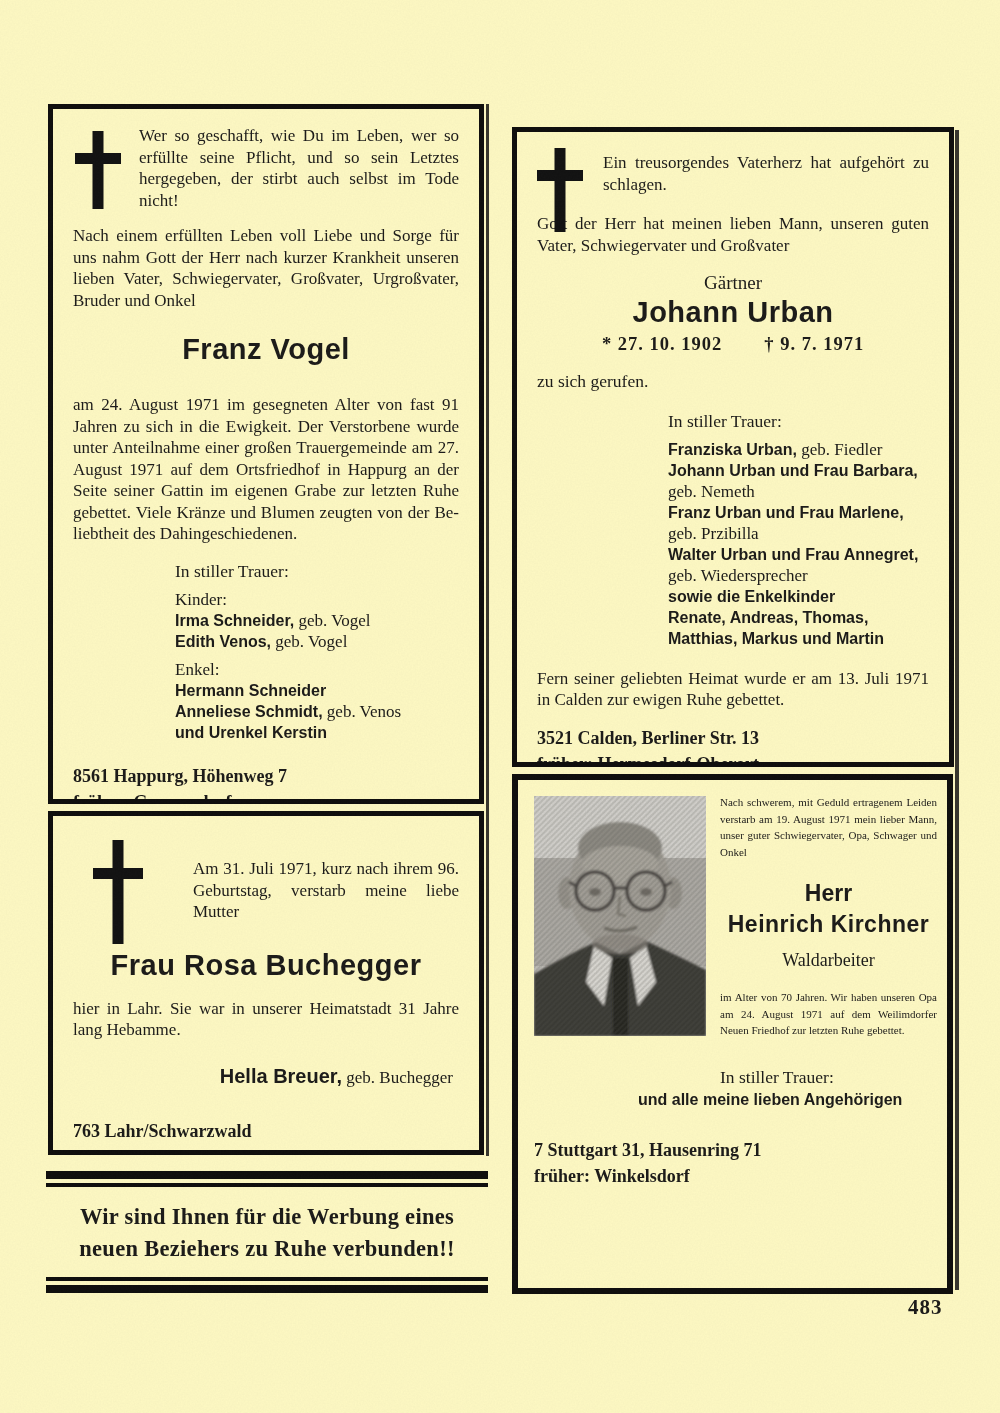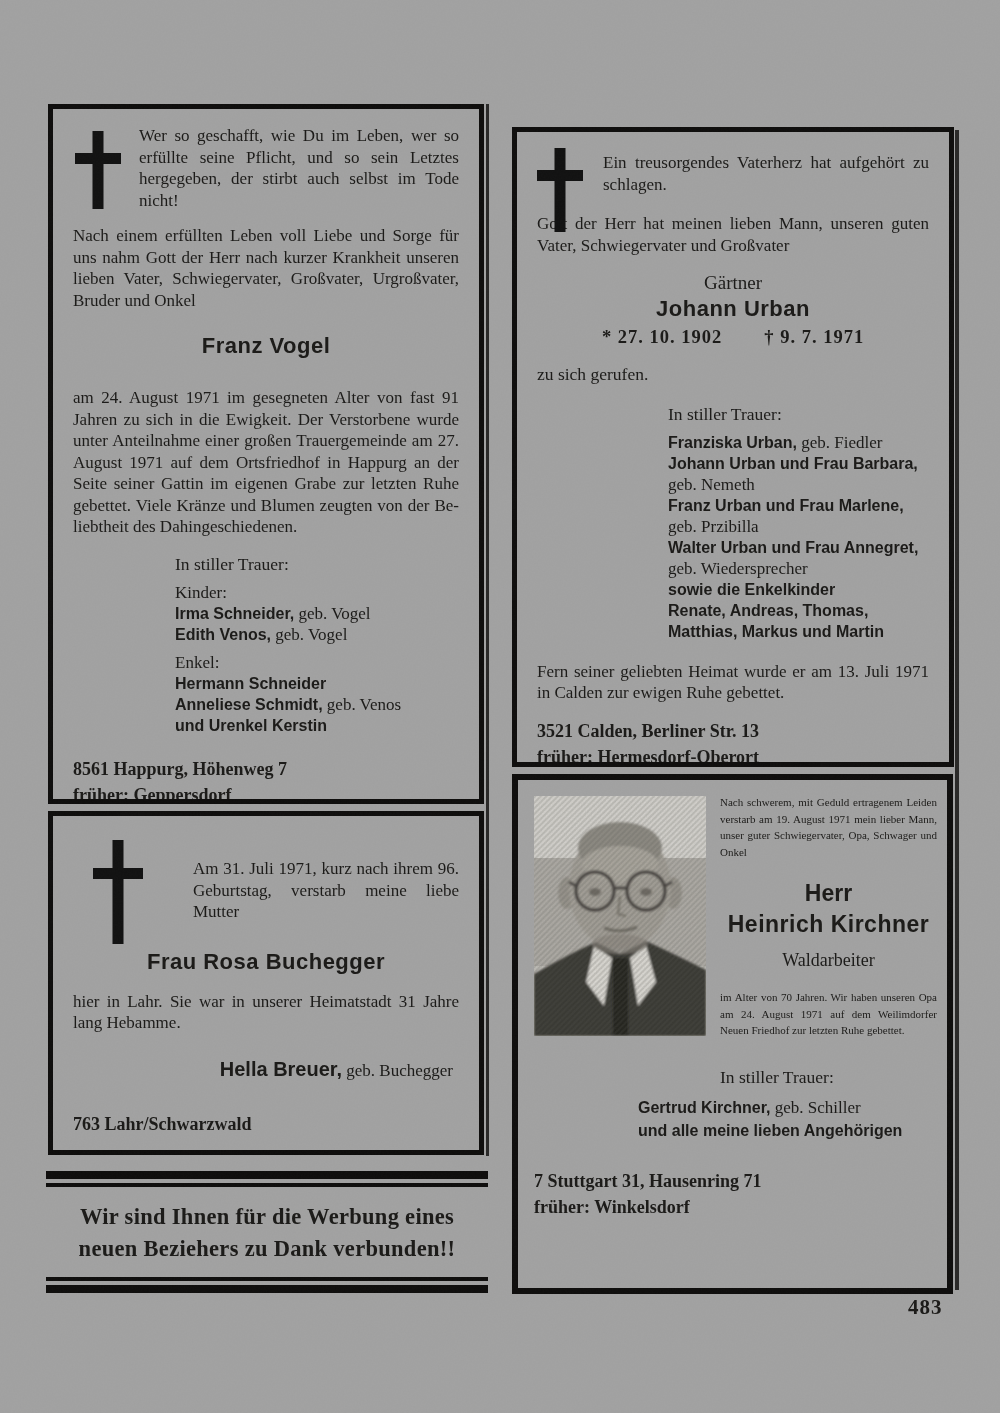--- a/index.html
+++ b/index.html
@@ -2,21 +2,21 @@
 <html><head>
 <meta charset="utf-8">
 <style>
   * { box-sizing: border-box; margin: 0; padding: 0; }
   html, body { background: #e9e8e4; }
   .page {
     position: relative;
     width: 1000px;
     height: 1413px;
     margin: 0 auto;
-    background: #a3a3a3;
+    background: #fef9c3;
     color: #1b1a18;
     font-family: "Liberation Serif", "DejaVu Serif", serif;
     overflow: hidden;
   }
 
   
   .notice {
     position: absolute;
     border: 5px solid #0e0d0c;
     padding: 8px 20px 12px 20px;
@@ -36,21 +36,21 @@
   #buchegger-notice .cross  { left: 40px; top: 24px; height: 104px; width: 50px; }
   #buchegger-notice .cross::after { top: 28px; }
 
   
   .epitaph { margin-left: 66px; text-align: justify; font-size: 17px; line-height: 21.5px; }
   .para    { text-align: justify; font-size: 17px; line-height: 21.5px; }
   .deceased-name {
     text-align: center;
     font-family: "Liberation Sans", "DejaVu Sans", sans-serif;
     font-weight: bold;
-    font-size: 22px;
+    font-size: 29px;
     letter-spacing: .5px;
   }
   .profession { text-align: center; font-size: 19px; }
   .dates { text-align: center; font-size: 18.5px; font-weight: bold; letter-spacing: 1px; }
   .dates .gap { display: inline-block; width: 42px; }
   .mourning-label { font-size: 17.5px; }
   .mourner-line { font-size: 17px; line-height: 21px; }
   .mourner-line .nb { font-family: "Liberation Sans", "DejaVu Sans", sans-serif; font-weight: bold; font-size: 16px; }
   .group-label { margin-top: 7px; }
   .address { font-weight: bold; font-size: 18px; line-height: 26px; }
@@ -232,37 +232,36 @@
         <rect width="172" height="240" filter="url(#grain)" opacity="0.22"></rect>
       </svg>
     </div>
     <p class="para">Nach schwerem, mit Ge­duld ertragenem Leiden verstarb am 19. August 1971 mein lieber Mann, unser guter Schwiegerva­ter, Opa, Schwager und Onkel</p>
     <div class="honorific">Herr</div>
     <h2 class="deceased-name">Heinrich Kirchner</h2>
     <div class="profession">Waldarbeiter</div>
     <p class="para body-para">im Alter von 70 Jahren. Wir haben unseren Opa am 24. August 1971 auf dem Weilimdorfer Neuen Friedhof zur letzten Ruhe gebettet.</p>
     <div class="mourning-block">
       <div class="mourning-label">In stiller Trauer:</div>
-      <div class="mourner-line" style="margin-top:8px;"><span class="nb">Gertrud Kirchner,</span><span> geb. Schiller</span></div>
       <div class="mourner-line"><span class="nb">und alle meine lieben Angehörigen</span><span></span></div>
     </div>
     <div class="address">
       <div>7 Stuttgart 31, Hausenring 71</div>
       <div>früher: Winkelsdorf</div>
     </div>
   </div>
 
   <div id="werbung-banner">
     <div class="rules-top">
       <div class="rule thick"></div>
       <div class="rule thin"></div>
     </div>
     <div class="banner-text">
       <div>Wir sind Ihnen für die Werbung eines</div>
-      <div>neuen Beziehers zu Dank verbunden!!</div>
+      <div>neuen Beziehers zu Ruhe verbunden!!</div>
     </div>
     <div class="rules-bottom">
       <div class="rule thin"></div>
       <div class="rule thick"></div>
     </div>
   </div>
 
   <div class="streak" id="streak-left"></div>
   <div class="streak" id="streak-right"></div>
 

